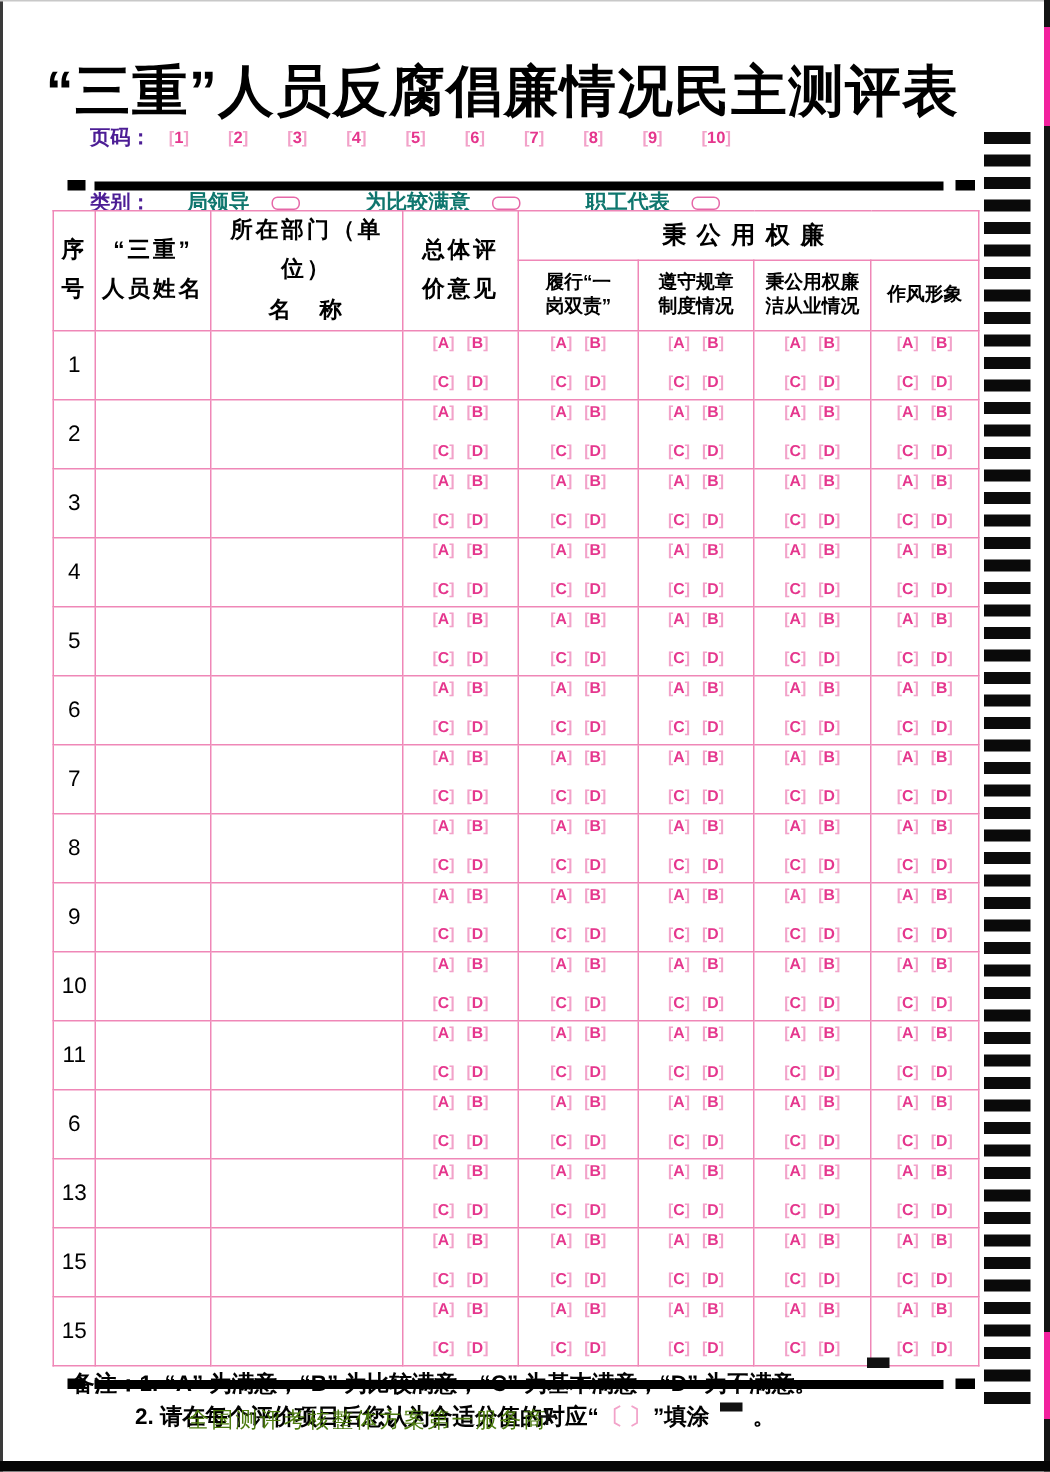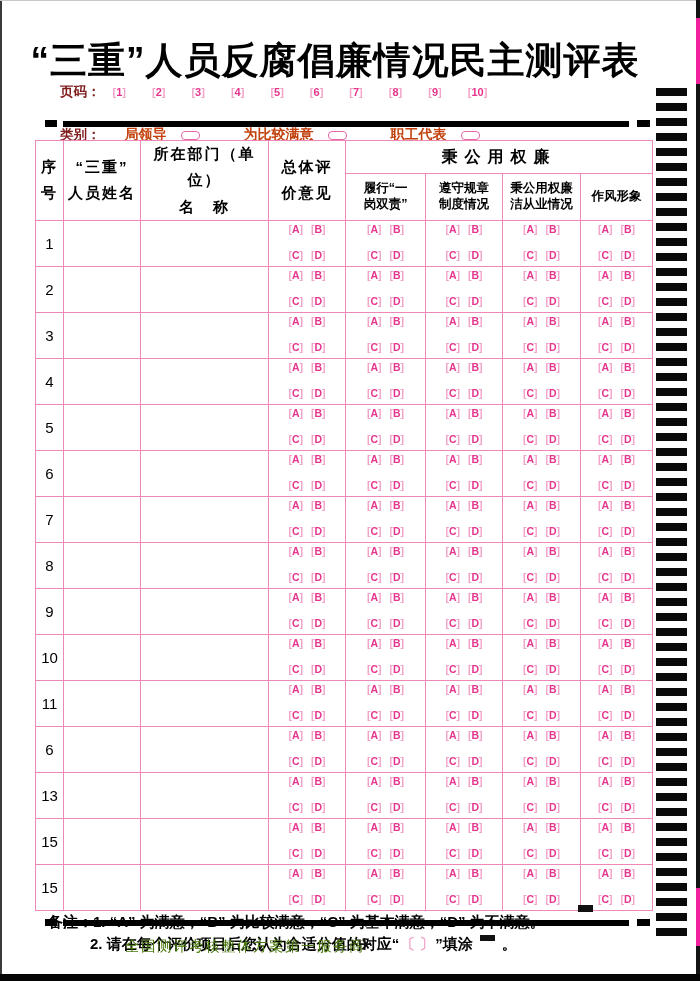--- a/index.html
+++ b/index.html
@@ -12,28 +12,28 @@
   .edge-right  { position:absolute; right:0; top:0; width:4px; height:981px; background:#141414; }
   .edge-pink-top    { position:absolute; right:0; top:18px;  width:4px; height:66px; background:#f2219e; }
   .edge-pink-bottom { position:absolute; right:0; top:888px; width:4px; height:58px; background:#f2219e; }
 
   .title { position:absolute; top:36px; left:10px; width:650px; text-align:center;
            font-size:37px; font-weight:bold; color:#000; letter-spacing:1px; }
 
   .meta-row { position:absolute; left:60px; display:flex; align-items:center; height:16px; }
   .row-pageno { top:84px; }
   .row-cat    { top:103px;margin-top:24px; }
-  .meta-label { font-size:13.5px; font-weight:bold; color:#7f1d1d; }
+  .meta-label { font-size:13.5px; font-weight:bold; color:#4c1d95; }
 
   .pagenums { display:flex; margin-left:12px; gap:26px; }
   .pagenums .mark { font-size:11px; }
 
   .cats { display:flex; margin-left:24px; align-items:center; gap:44px; }
   .cat-item { display:flex; align-items:center; }
-  .cat-name { font-size:14px; font-weight:bold; color:#c2410c; }
+  .cat-name { font-size:14px; font-weight:bold; color:#0f766e; }
   .cat-bubble { display:inline-block; width:19px; height:9px; margin-left:14px;
                 border:1.5px solid #e668a8; border-radius:4px; background:#fff; }
 
   .topbar, .bottombar { position:absolute; left:45px; display:flex; align-items:center; }
   .topbar { top:120px; }
   .bottombar { top:919px; }
   .bar-sq   { width:12px; height:7px; background:#000; }
   .bar-long { width:566px; height:6px; background:#000; margin-left:6px; }
   .bar-dash { width:13px; height:7px; background:#000; margin-left:8px; }
 

